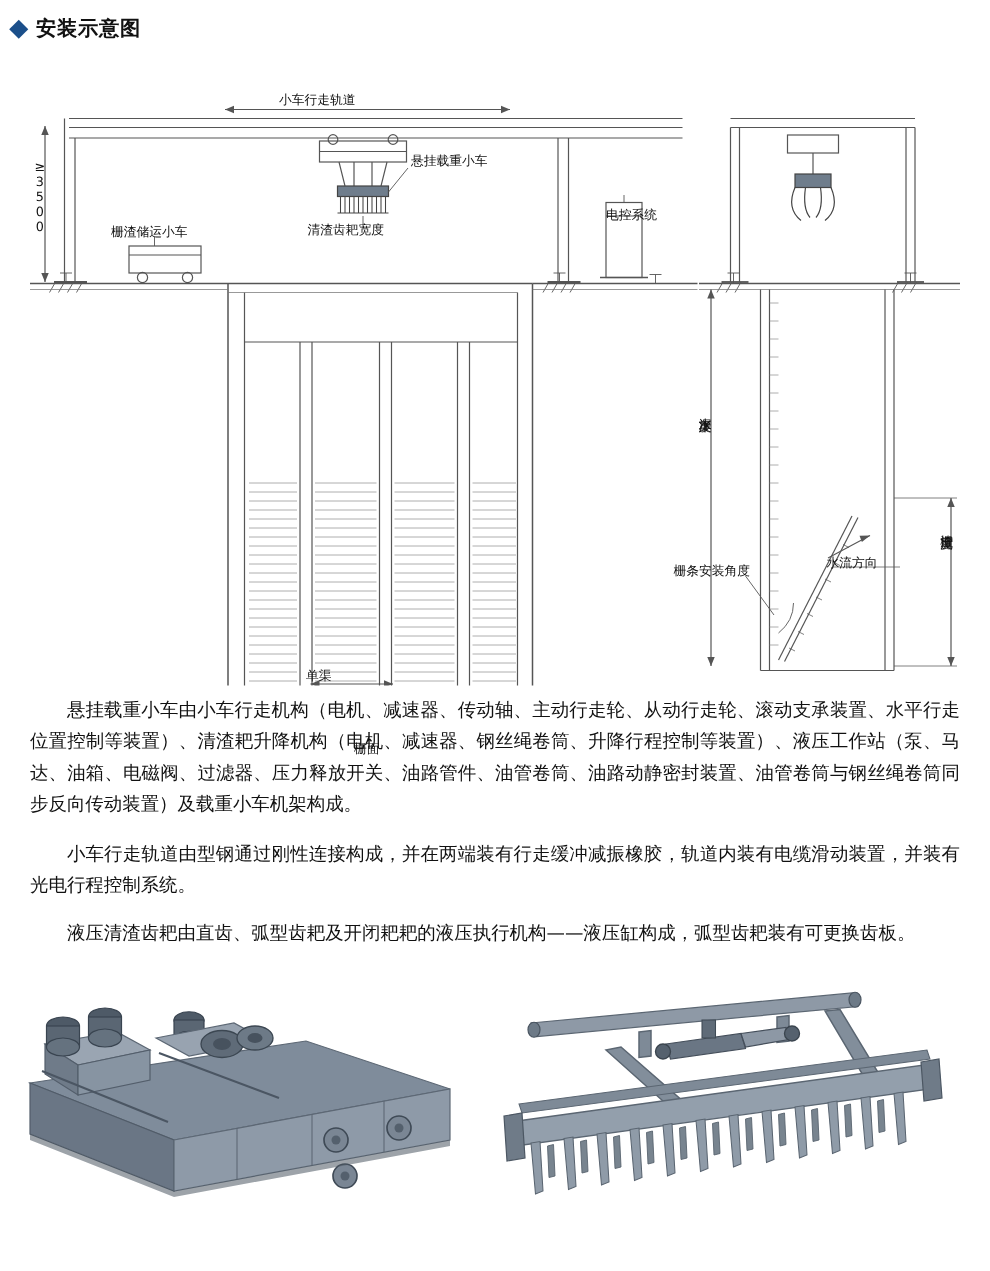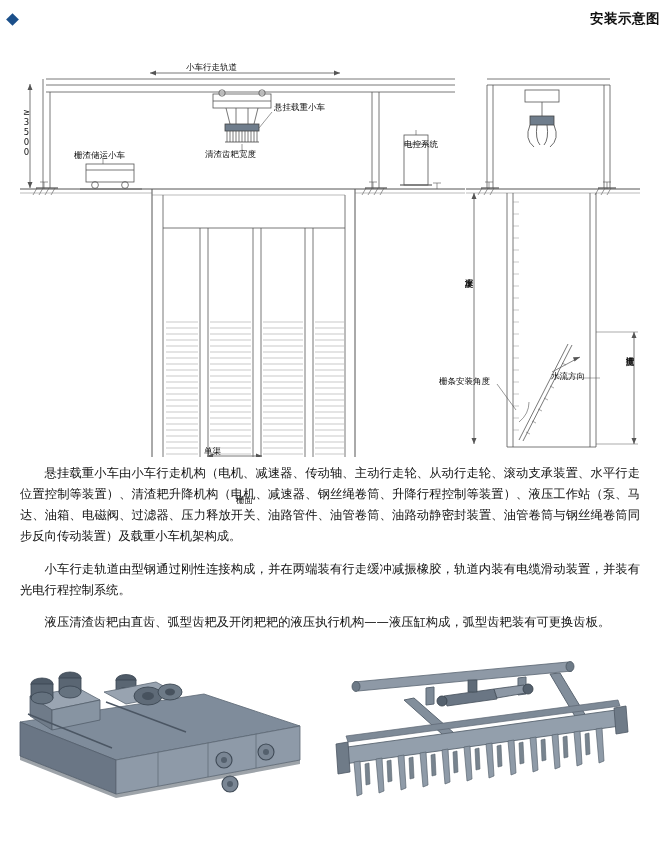--- a/index.html
+++ b/index.html
@@ -10,21 +10,20 @@
     font-family: "DejaVu Sans", "Liberation Sans", sans-serif;
     color: #1a1a1a;
   }
   .page { position: relative; width: 660px; height: 847px; overflow: hidden; }
 
   
   .sec-head {
     display: flex; align-items: center;
     gap: 7px;
     padding-left: 8px;
-    justify-content: space-between;
   }
   .diamond {
     width: 9px; height: 9px;
     background: #1b4f8a;
     transform: rotate(45deg);
     flex: 0 0 auto;
   }
   .sec-title {
     font-size: 13.5px;
     font-weight: bold;
@@ -401,21 +400,21 @@
       </g>
     </svg>
 
     <div class="dlabel" style="left:186px; top:31px;">小车行走轨道</div>
     <div class="dlabel" style="left:274px; top:72px;font-family:Liberation Mono, monospace;">悬挂载重小车</div>
     <div class="dlabel" style="left:205px; top:118px;">清渣齿耙宽度</div>
     <div class="dlabel" style="left:74px; top:119px;">栅渣储运小车</div>
     <div class="dlabel" style="left:404px; top:108px;">电控系统</div>
     <div class="dlabel vert" style="left:22px; top:75px;">≥3500</div>
     <div class="dlabel vert" style="left:465px; top:240px;">水渠深度</div>
-    <div class="dlabel" style="left:439px; top:345px;">栅条安装角度</div>
+    <div class="dlabel" style="left:449px; top:345px;">栅条安装角度</div>
     <div class="dlabel" style="left:551px; top:340px;">水流方向</div>
     <div class="dlabel vert" style="left:626px; top:318px;">栅渣宽度</div>
     <div class="dlabel" style="left:204px; top:415px;">单渠</div>
     <div class="dlabel" style="left:236px; top:430px;margin-top:34px;">栅面</div>
   </div>
 
 
   <div class="body-text">
     <p>悬挂载重小车由小车行走机构（电机、减速器、传动轴、主动行走轮、从动行走轮、滚动支承装置、水平行走位置控制等装置）、清渣耙升降机构（电机、减速器、钢丝绳卷筒、升降行程控制等装置）、液压工作站（泵、马达、油箱、电磁阀、过滤器、压力释放开关、油路管件、油管卷筒、油路动静密封装置、油管卷筒与钢丝绳卷筒同步反向传动装置）及载重小车机架构成。</p>
     <p>小车行走轨道由型钢通过刚性连接构成，并在两端装有行走缓冲减振橡胶，轨道内装有电缆滑动装置，并装有光电行程控制系统。</p>

